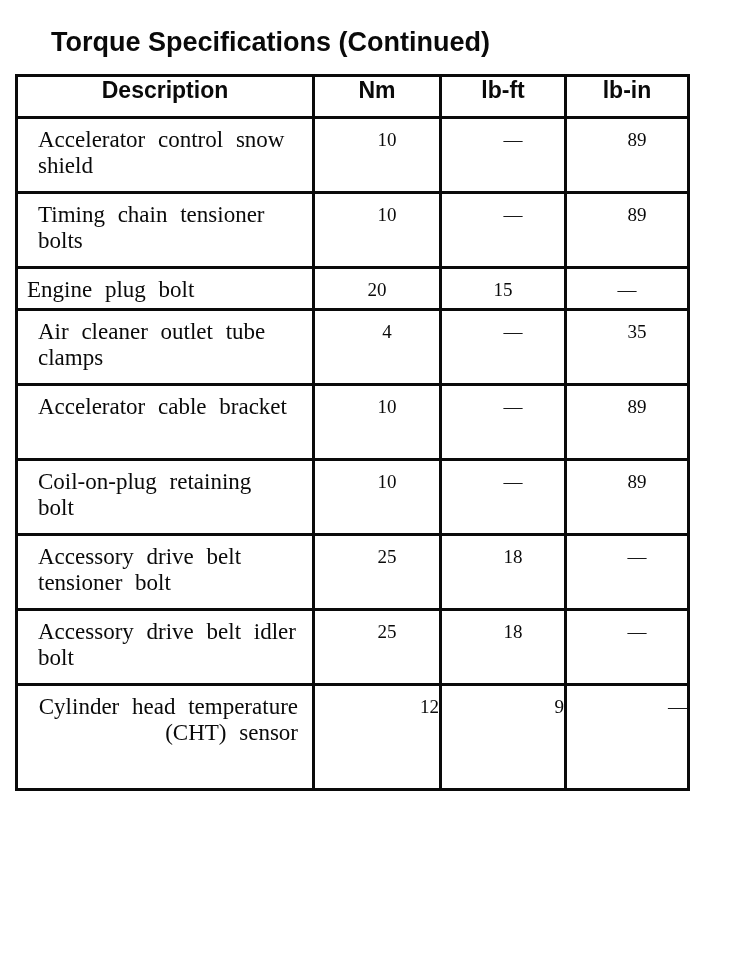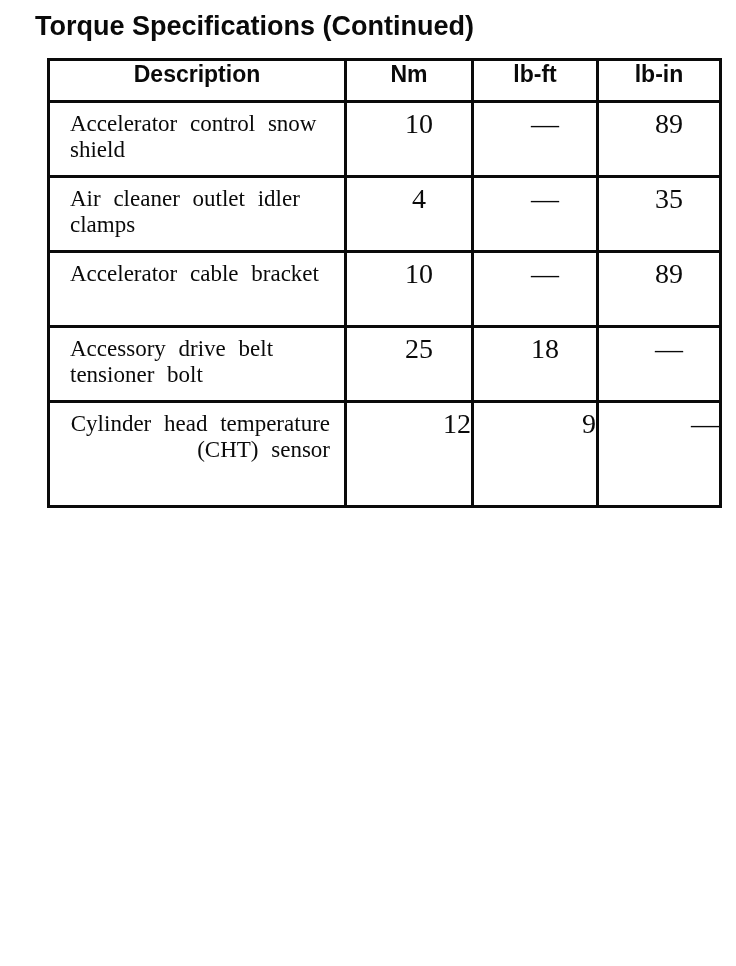--- a/index.html
+++ b/index.html
@@ -9,33 +9,33 @@
   }
   .page {
     position: relative;
     width: 736px;
     height: 966px;
     background: #ffffff;
     color: #0a0a0a;
     overflow: hidden;
   }
   .title {
-    margin: 0;
+    margin: 16px;
     padding: 10px 0 0 35px;
     font-family: "Liberation Sans", sans-serif;
     font-weight: bold;
     font-size: 27px;
     line-height: 32px;
     letter-spacing: 0px;
     color: #0a0a0a;
   }
   table.spec-table {
     border-collapse: collapse;
     table-layout: fixed;
-    margin: 16px 0 0 47px;
+    margin: 16px 0 0 15px;
     width: 672px;
     background: #ffffff;
   }
   table.spec-table th,
   table.spec-table td {
     border: 3px solid #0a0a0a;
     vertical-align: top;
     overflow: hidden;
   }
   th.hdr {
@@ -52,21 +52,21 @@
     font-family: "Liberation Serif", serif;
     font-size: 23px;
     line-height: 26px;
     word-spacing: 7px;
     text-align: left;
     padding: 8px 14px 0 9px;
     color: #0a0a0a;
   }
   td.num {
     font-family: "Liberation Serif", serif;
-    font-size: 28px;
+    font-size: 19px;
     line-height: 26px;
     text-align: center;
     padding: 8px 0 0 0;
     color: #0a0a0a;
   }
   tr.h2l td { height: 64px; padding-left: 20px; }  
   tr.h1l td { height: 31px; }  
   tr.h3l td { height: 94px; text-align: right; }  
 </style>
 </head>
@@ -92,33 +92,57 @@
       </tr>
     </thead>
     <tbody>
       <tr class="h2l">
         <td class="desc">Accelerator control snow shield</td>
         <td class="num">10</td>
         <td class="num">—</td>
         <td class="num">89</td>
       </tr>
       <tr class="h2l">
-        <td class="desc">Air cleaner outlet idler clamps</td>
+        <td class="desc">Timing chain tensioner bolts</td>
+        <td class="num">10</td>
+        <td class="num">—</td>
+        <td class="num">89</td>
+      </tr>
+      <tr class="h1l">
+        <td class="desc">Engine plug bolt</td>
+        <td class="num">20</td>
+        <td class="num">15</td>
+        <td class="num">—</td>
+      </tr>
+      <tr class="h2l">
+        <td class="desc">Air cleaner outlet tube clamps</td>
         <td class="num">4</td>
         <td class="num">—</td>
         <td class="num">35</td>
       </tr>
       <tr class="h2l">
         <td class="desc">Accelerator cable bracket</td>
         <td class="num">10</td>
         <td class="num">—</td>
         <td class="num">89</td>
       </tr>
       <tr class="h2l">
+        <td class="desc">Coil-on-plug retaining bolt</td>
+        <td class="num">10</td>
+        <td class="num">—</td>
+        <td class="num">89</td>
+      </tr>
+      <tr class="h2l">
         <td class="desc">Accessory drive belt tensioner bolt</td>
+        <td class="num">25</td>
+        <td class="num">18</td>
+        <td class="num">—</td>
+      </tr>
+      <tr class="h2l">
+        <td class="desc">Accessory drive belt idler bolt</td>
         <td class="num">25</td>
         <td class="num">18</td>
         <td class="num">—</td>
       </tr>
       <tr class="h3l">
         <td class="desc">Cylinder head temperature (CHT) sensor</td>
         <td class="num">12</td>
         <td class="num">9</td>
         <td class="num">—</td>
       </tr>

